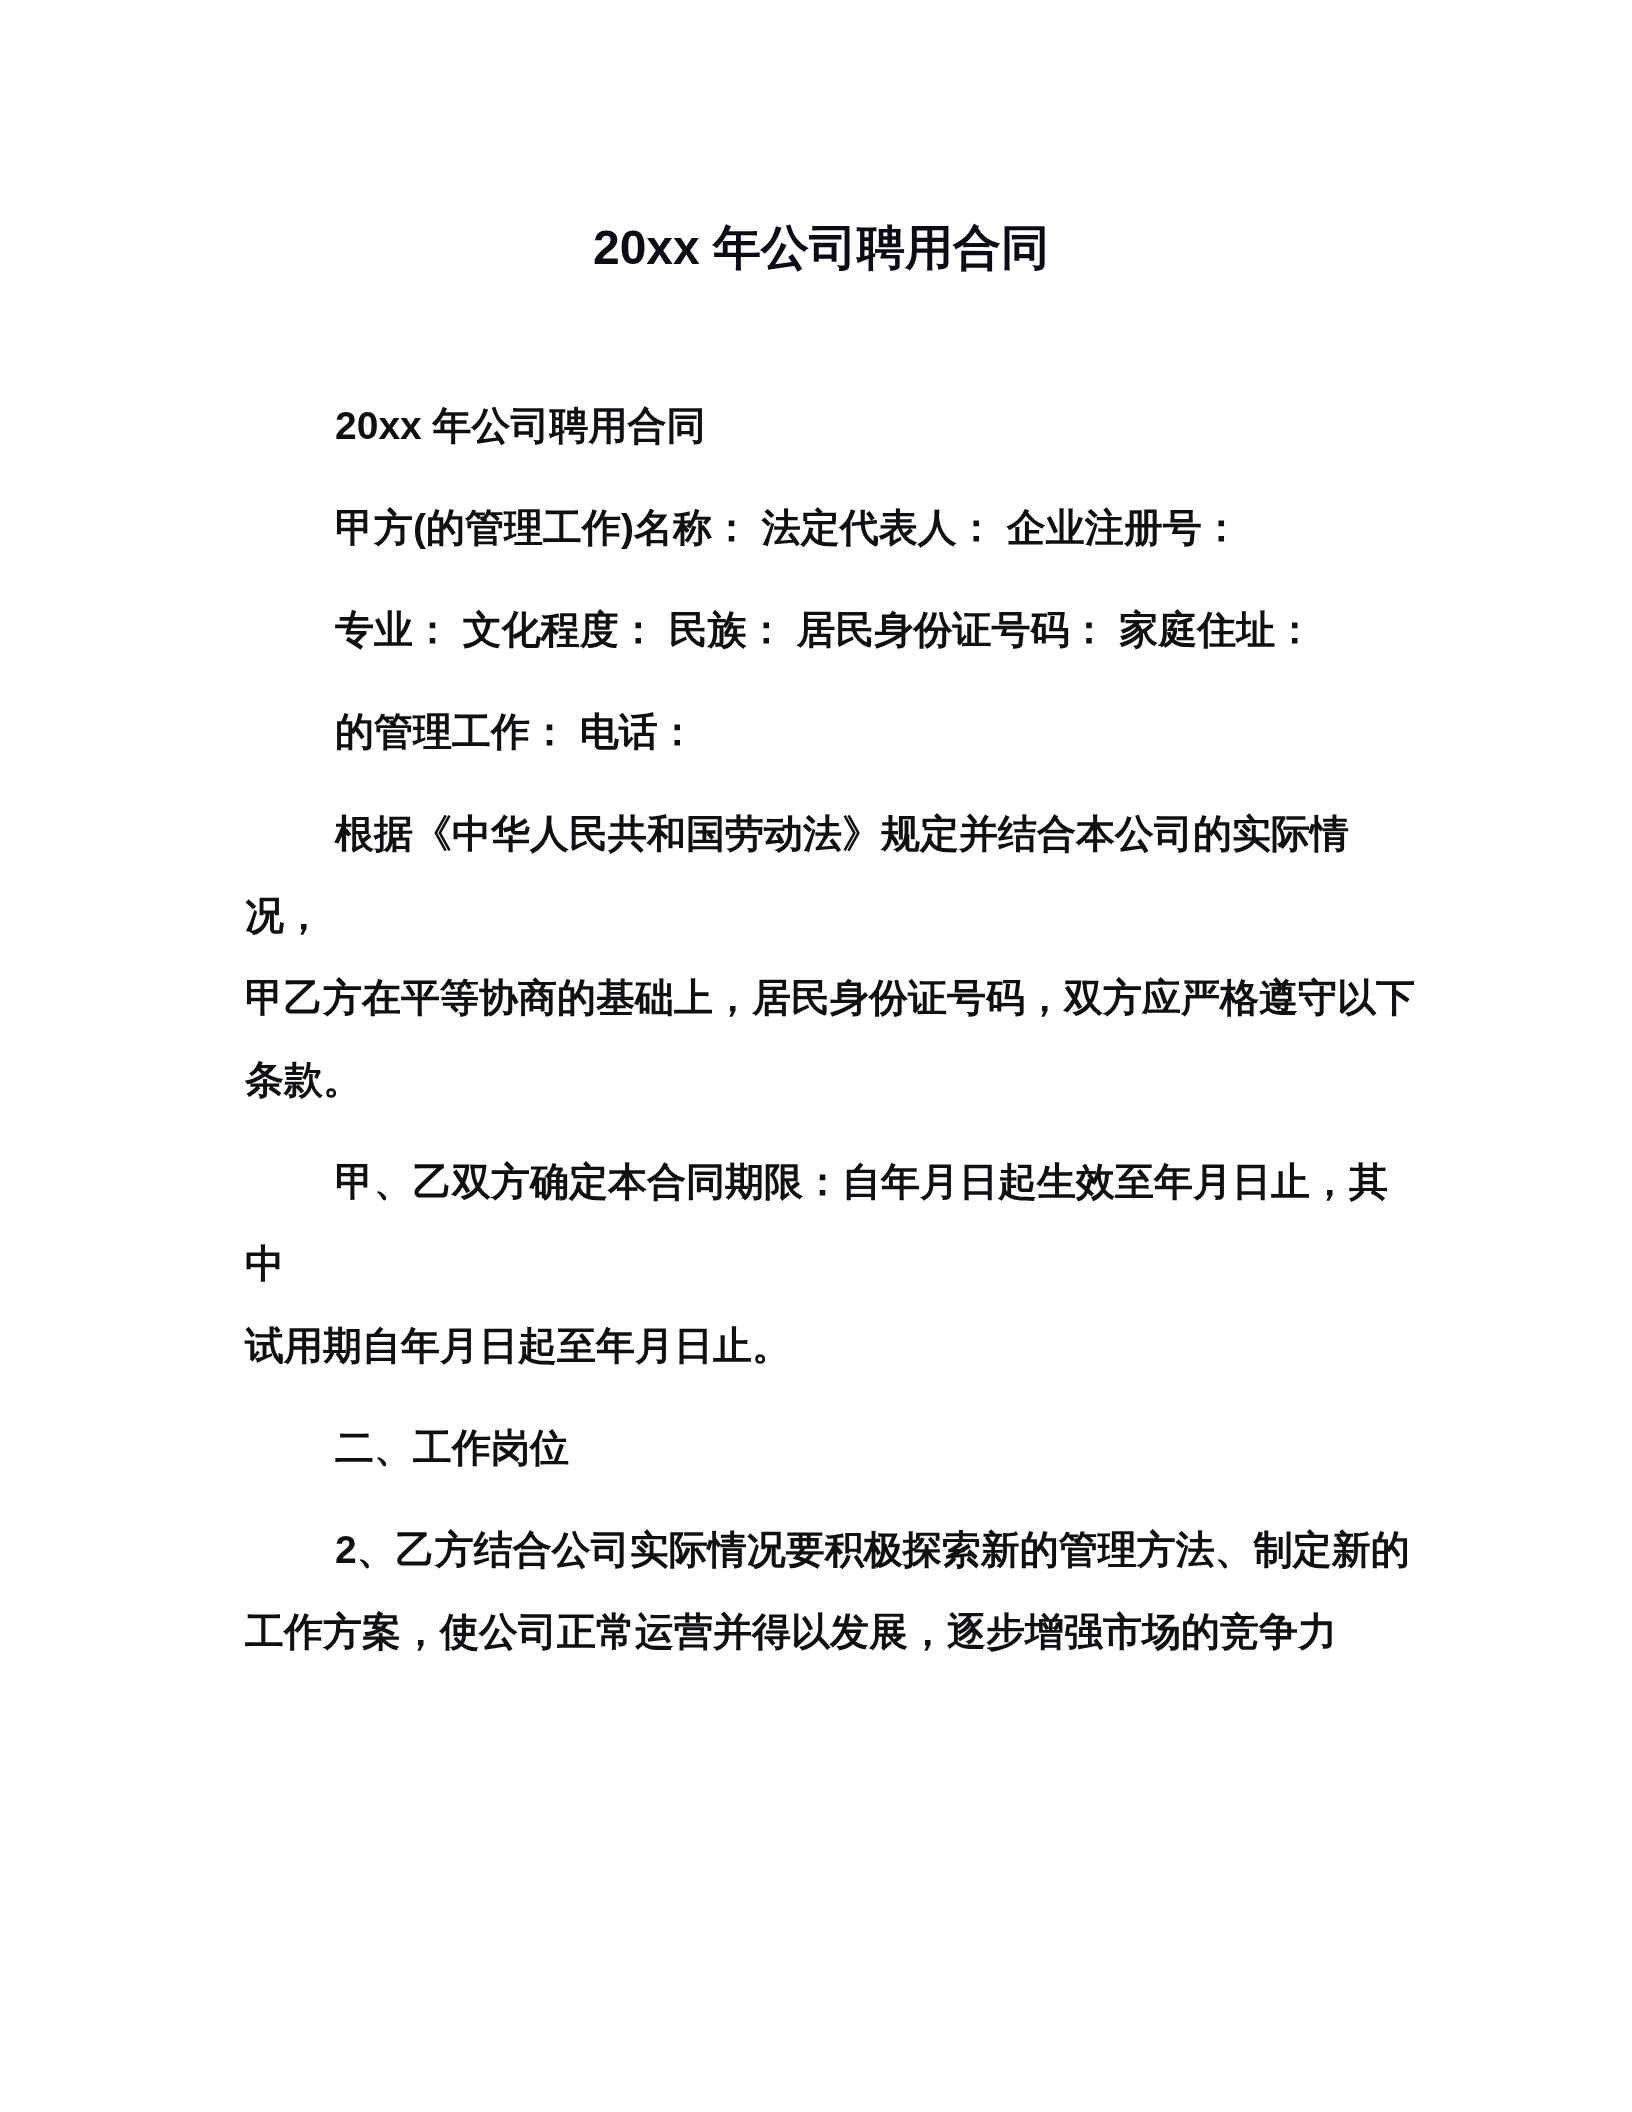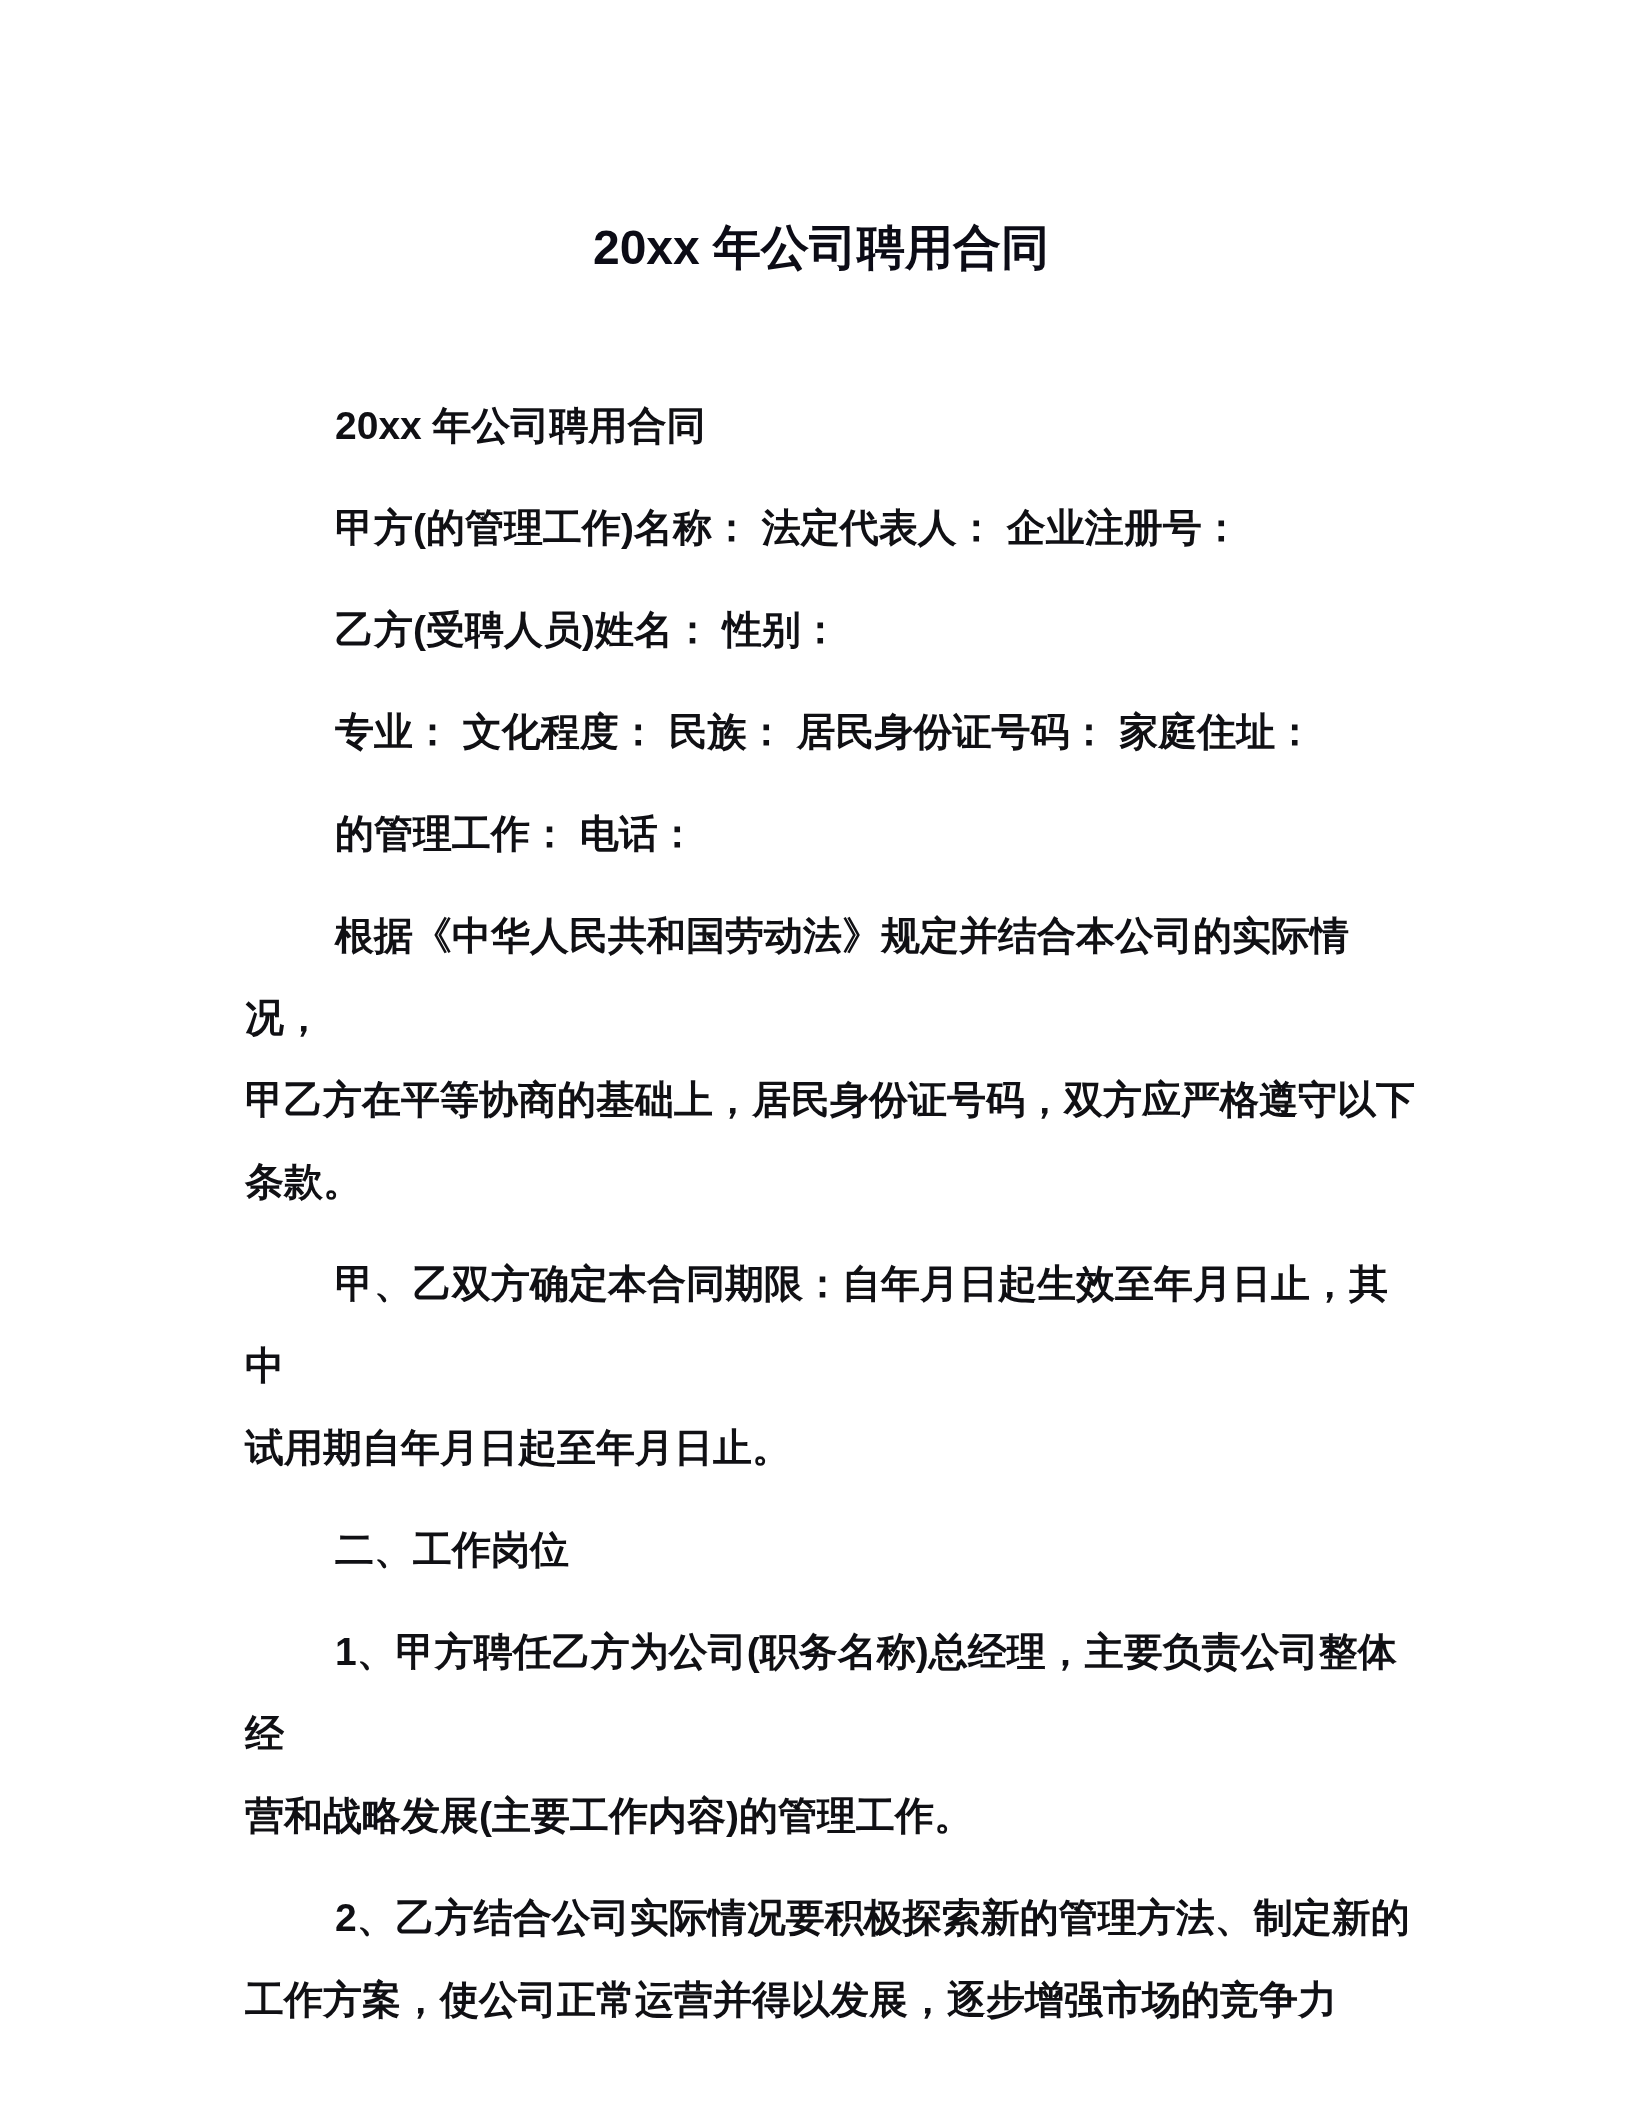--- a/index.html
+++ b/index.html
@@ -42,27 +42,24 @@
 </style>
 </head>
 <body>
 
 <div class="page">
   <div class="content">
     <h1 class="doc-title">20xx 年公司聘用合同</h1>
 
     <p class="para">20xx 年公司聘用合同</p>
     <p class="para">甲方(的管理工作)名称： 法定代表人： 企业注册号：</p>
-    <p class="para">乙方(受聘人员)姓名： 性别：</p>
     <p class="para">专业： 文化程度： 民族： 居民身份证号码： 家庭住址：</p>
     <p class="para">的管理工作： 电话：</p>
     <p class="para">根据《中华人民共和国劳动法》规定并结合本公司的实际情况，
 甲乙方在平等协商的基础上，居民身份证号码，双方应严格遵守以下
 条款。</p>
     <p class="para">甲、乙双方确定本合同期限：自年月日起生效至年月日止，其中
 试用期自年月日起至年月日止。</p>
     <p class="para">二、工作岗位</p>
-    <p class="para">1、甲方聘任乙方为公司(职务名称)总经理，主要负责公司整体经
-营和战略发展(主要工作内容)的管理工作。</p>
     <p class="para">2、乙方结合公司实际情况要积极探索新的管理方法、制定新的
 工作方案，使公司正常运营并得以发展，逐步增强市场的竞争力</p>
   </div>
 </div>
 
 </body></html>

